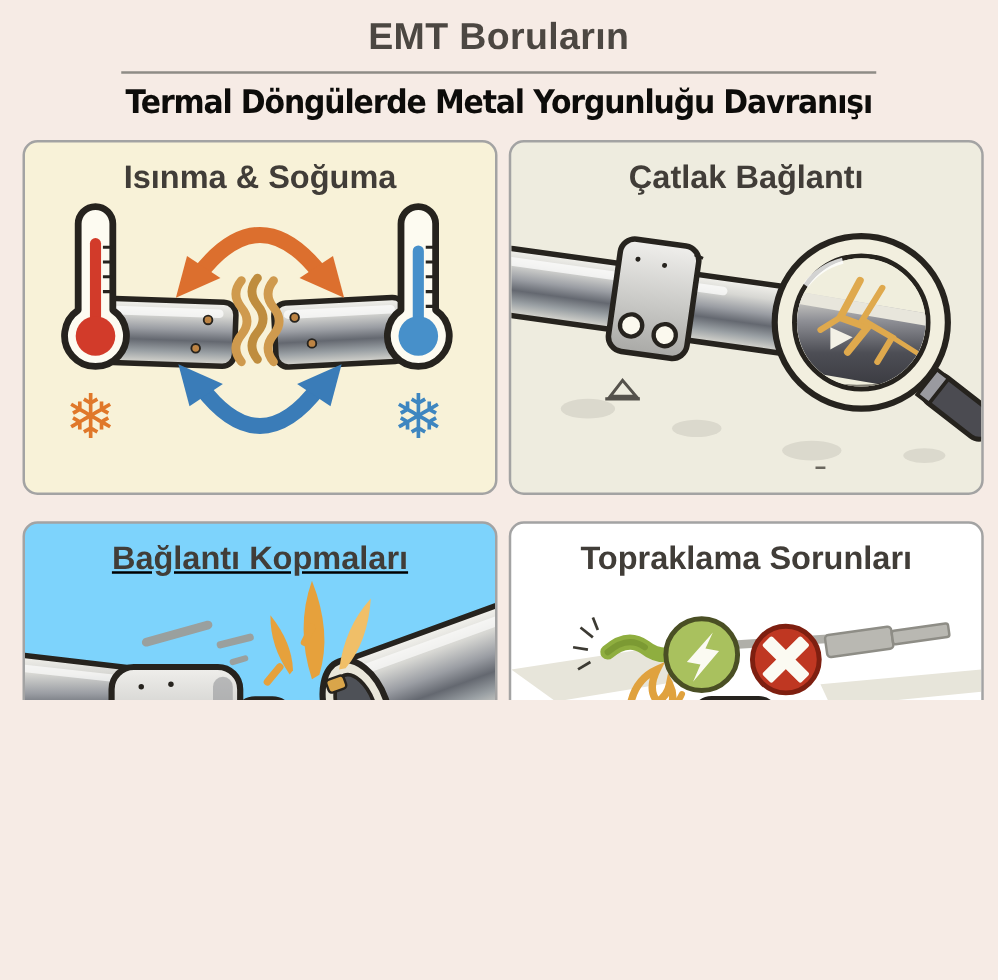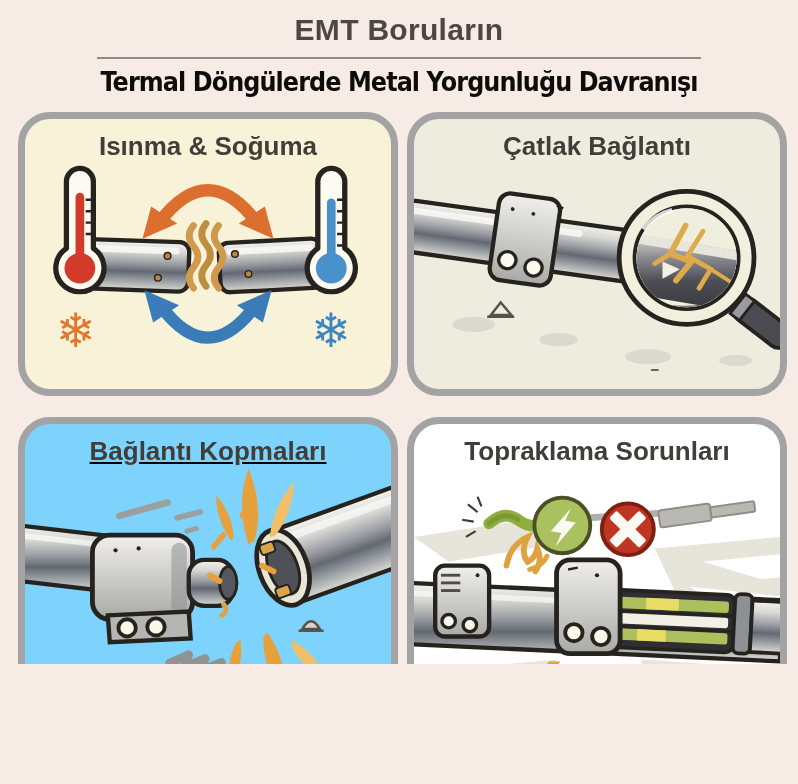--- a/index.html
+++ b/index.html
@@ -1,37 +1,37 @@
 <!DOCTYPE html>
 <html><head>
 <meta charset="utf-8">
 <style>
   html,body{margin:0;padding:0;background:#f6ebe5;}
   .page{
-    position:relative;width:798px;height:664px;overflow:hidden;
+    position:relative;width:798px;height:560px;overflow:hidden;
     background:#f6ebe5;font-family:"Liberation Sans",sans-serif;
   }
   .header{text-align:center;padding-top:13px;}
   .title{
     margin:0;font-size:30px;font-weight:700;color:#4c4742;
     letter-spacing:.3px;font-family:"Liberation Sans",sans-serif;
   }
   .divider{width:604px;height:2px;background:#8f8c86;margin:10px auto 8px;}
   .subtitle{
     margin:0;font-size:26px;font-weight:700;color:#0d0c0a;
     font-family:"DejaVu Sans",sans-serif;letter-spacing:-1px;
     transform:scaleX(.92);transform-origin:center;
   }
   .grid{
     display:grid;grid-template-columns:380px 380px;grid-template-rows:284px 327px;
     column-gap:9px;row-gap:21px;padding-left:18px;margin-top:15px;
   }
   .panel{
-    position:relative;box-sizing:border-box;border:7px solid #a3a3a3;
-    border-radius:32px;overflow:hidden;
+    position:relative;box-sizing:border-box;border:2px solid #a3a3a3;
+    border-radius:12px;overflow:hidden;
   }
   .panel.p1{background:#f8f2d8;}
   .panel.p2{background:#eeecdf;}
   .panel.p3{background:#7dd3fc;text-decoration:underline;}
   .panel.p4{background:#ffffff;}
   .panel h3{
     position:relative;z-index:2;margin:12px 0 0;text-align:center;
     font-size:26px;font-weight:700;color:#413d38;
     font-family:"Liberation Sans",sans-serif;
   }

